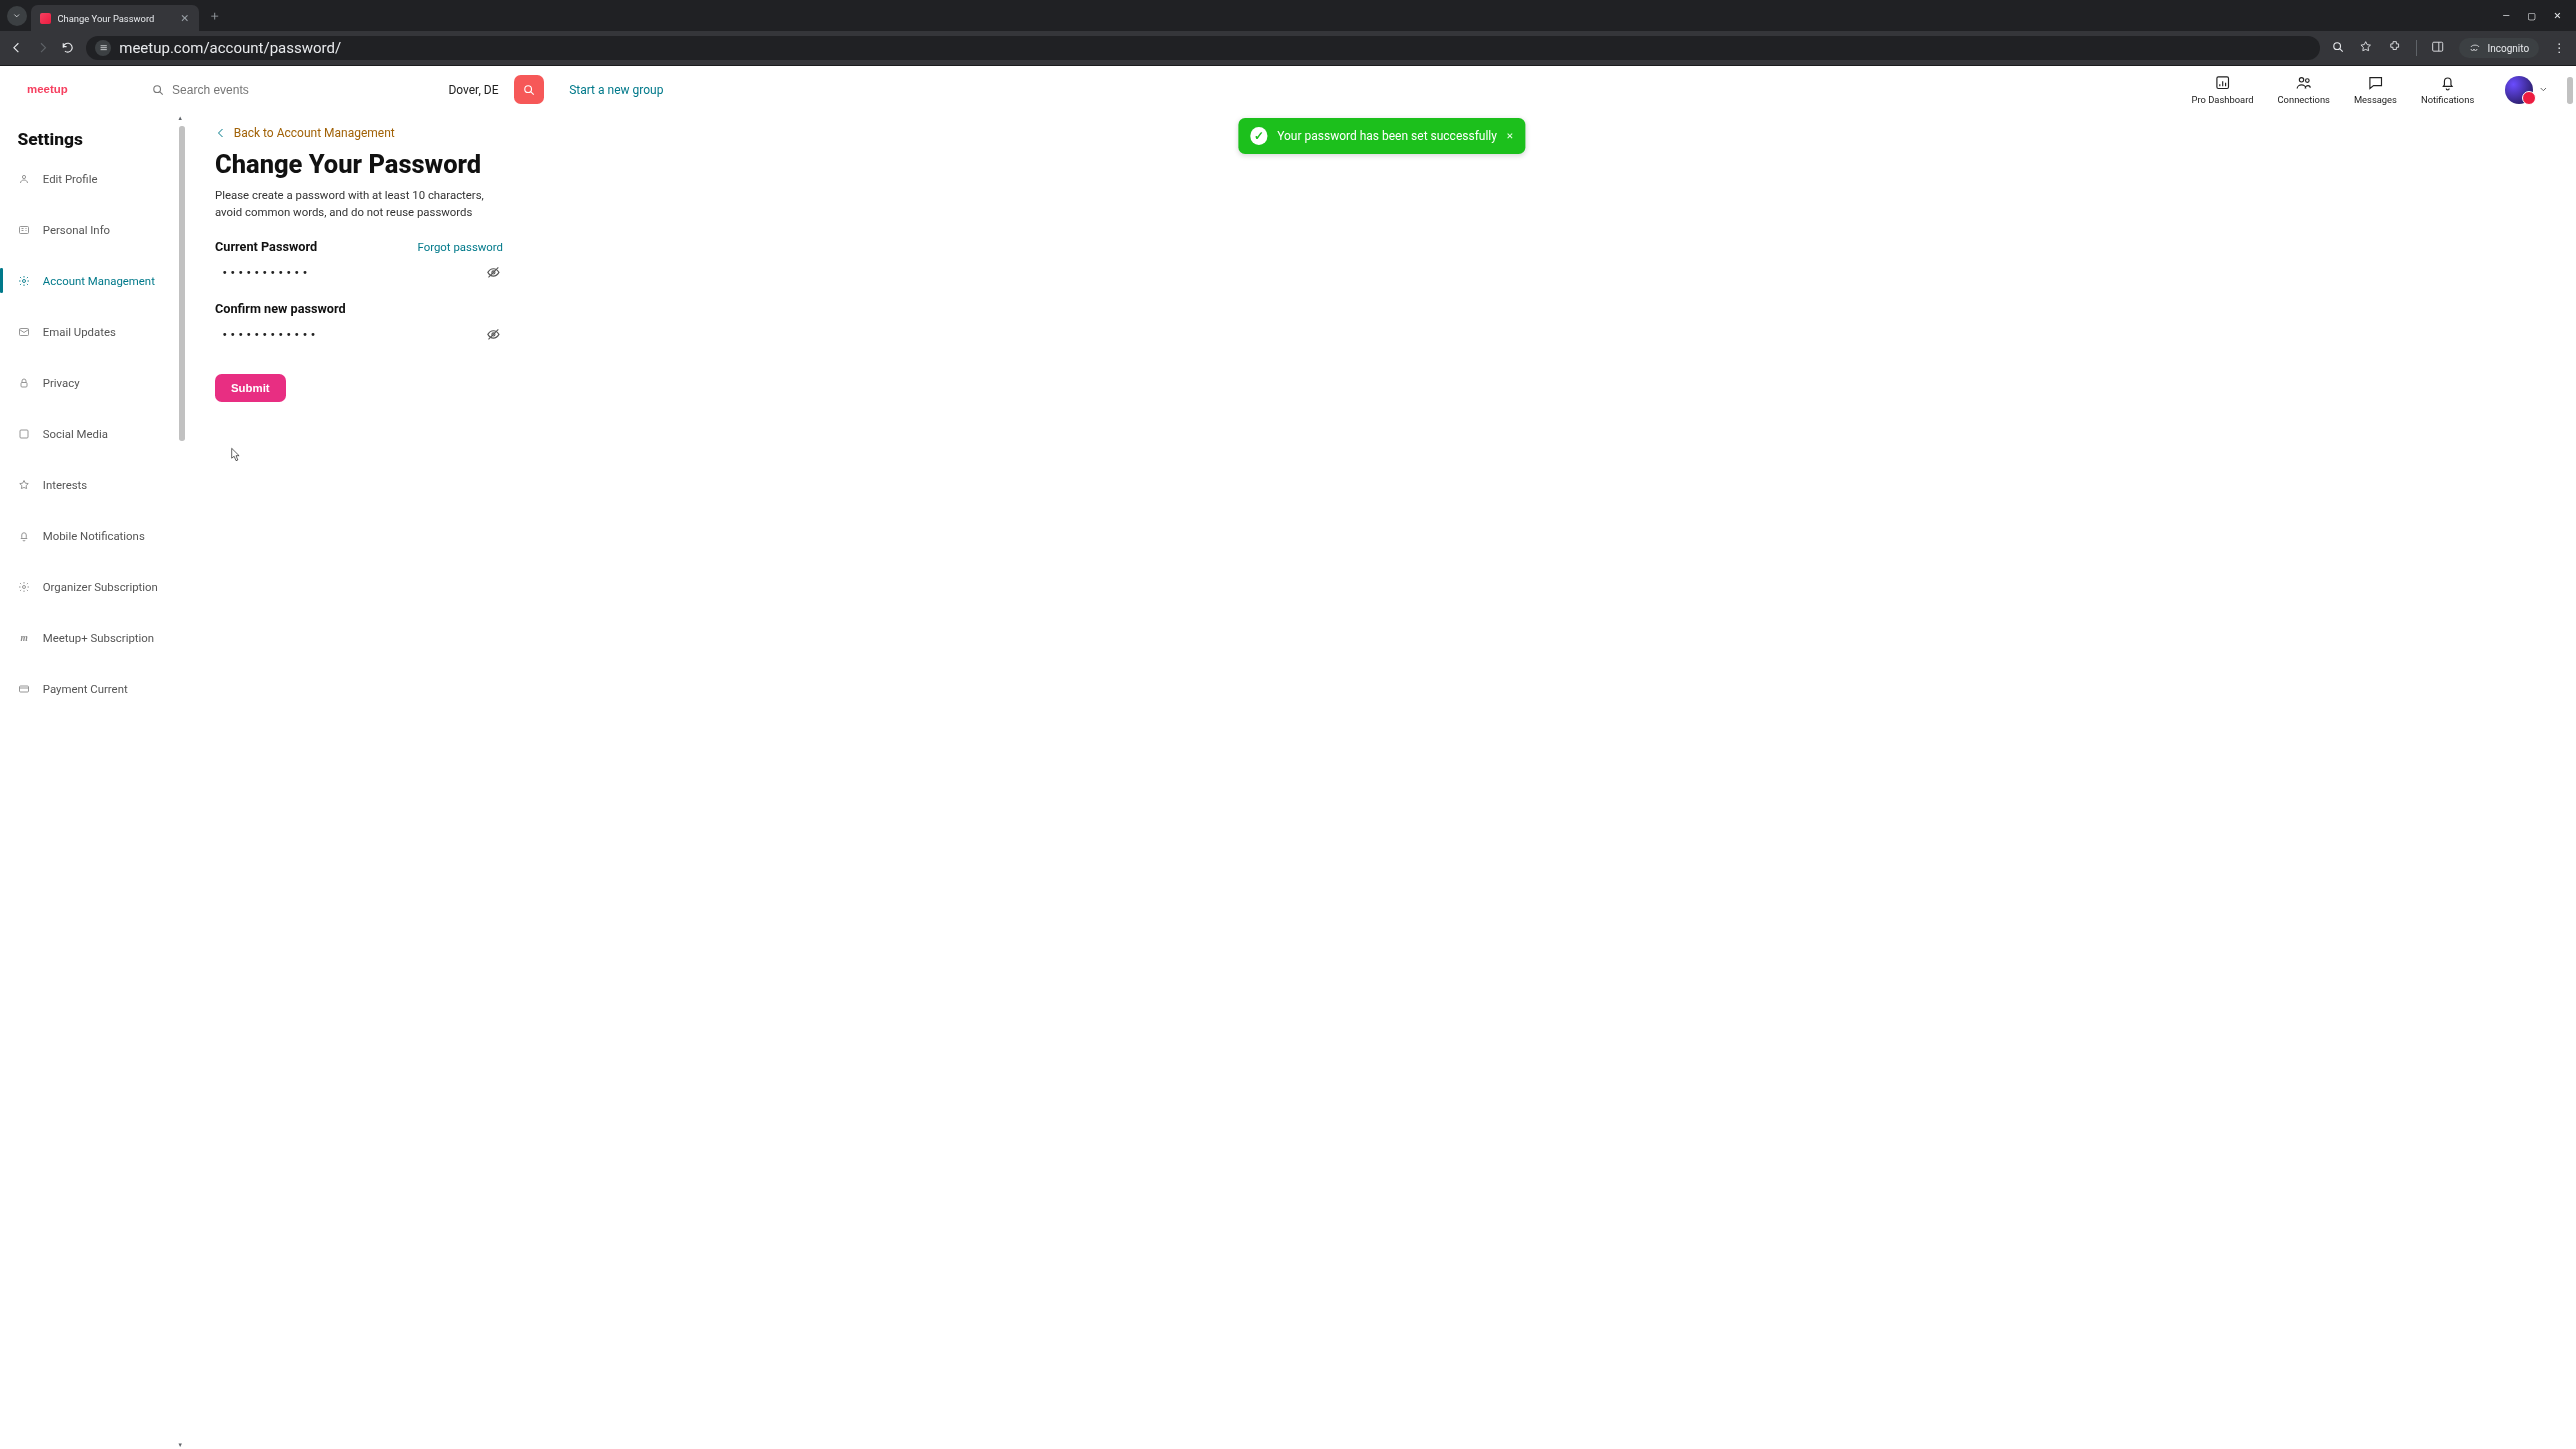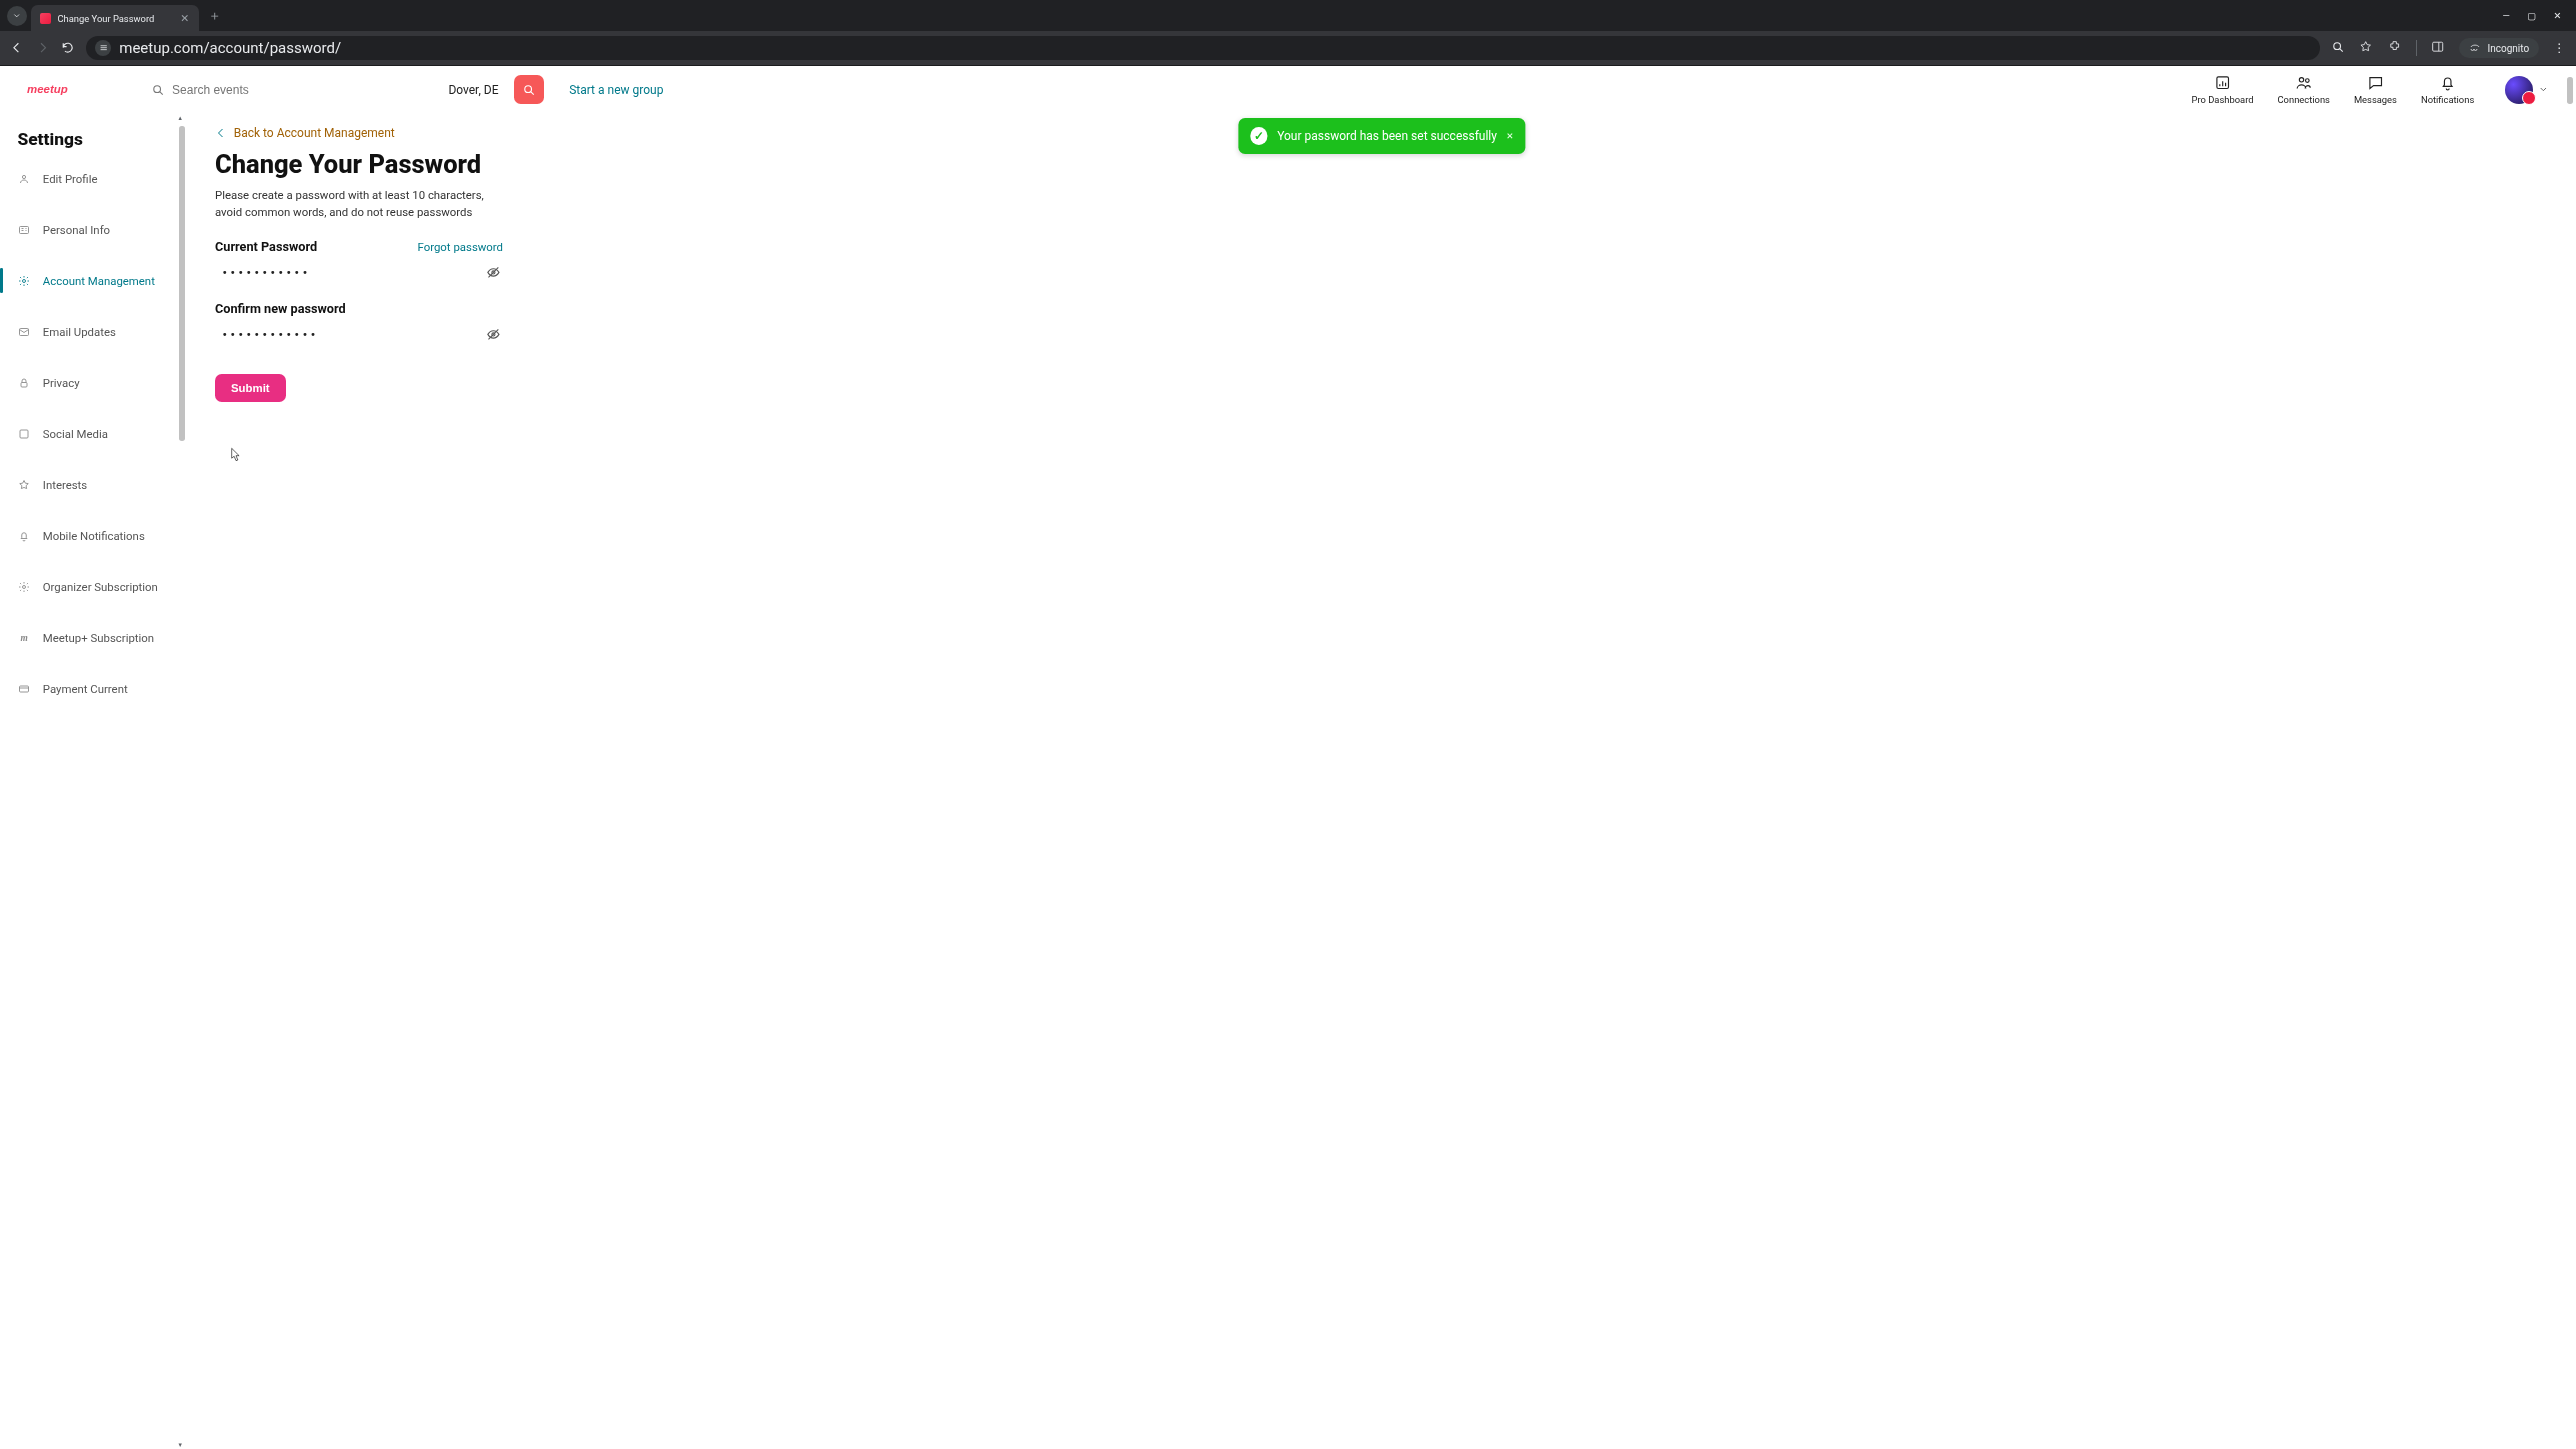--- a/index.html
+++ b/index.html
@@ -26,21 +26,21 @@
   .url-text { color: #e8eaed; font-size: 15px; }
   .right-icons { display: flex; align-items: center; gap: 14.8px; color: #e8eaed; }
   .divider-v { width: 0.7px; height: 16px; background: #5f6368; }
   .incog { display: flex; align-items: center; gap: 6.7px; background: #3c4043; border-radius: 13.4px; padding: 4px 9.4px; font-size: 10px; }
   .dots { font-size: 12px; letter-spacing: 1.3px; }
 
   
   .viewport { position: relative; height: calc(100vh - 66px); background: #fff; overflow: hidden; }
 
   .topbar { display: flex; align-items: center; height: 48px; padding: 0 27px 0 27px; gap: 10.7px; border-bottom: 0.7px solid rgba(0,0,0,0); }
-  .logo { width: 70px; height: 23px; display: flex; align-items: flex-end; font-style: italic; }
+  .logo { width: 70px; height: 23px; display: flex; align-items: flex-end; }
   .logo svg { width: 100%; height: 100%; }
 
   .search-wrap { display: flex; align-items: center; margin-left: 34px; flex: 0 0 402px; }
   .search-left { display: flex; align-items: center; gap: 8px; height: 29.5px; padding: 0 8px; flex: 1; border: 0.7px solid transparent; }
   .search-left input { border: none; outline: none; font-size: 12px; width: 174px; color: #212121; background: transparent; }
   .loc { font-size: 12px; color: #212121; margin-left: auto; padding-right: 6.7px; }
   .search-btn { width: 29.5px; height: 29.5px; background: #f65858; border-radius: 6.7px; display: flex; align-items: center; justify-content: center; }
   .search-btn svg { width: 13.4px; height: 13.4px; stroke: #fff; }
 
   .start-group { color: #00798A; font-size: 12px; margin-left: 14.8px; white-space: nowrap; }

